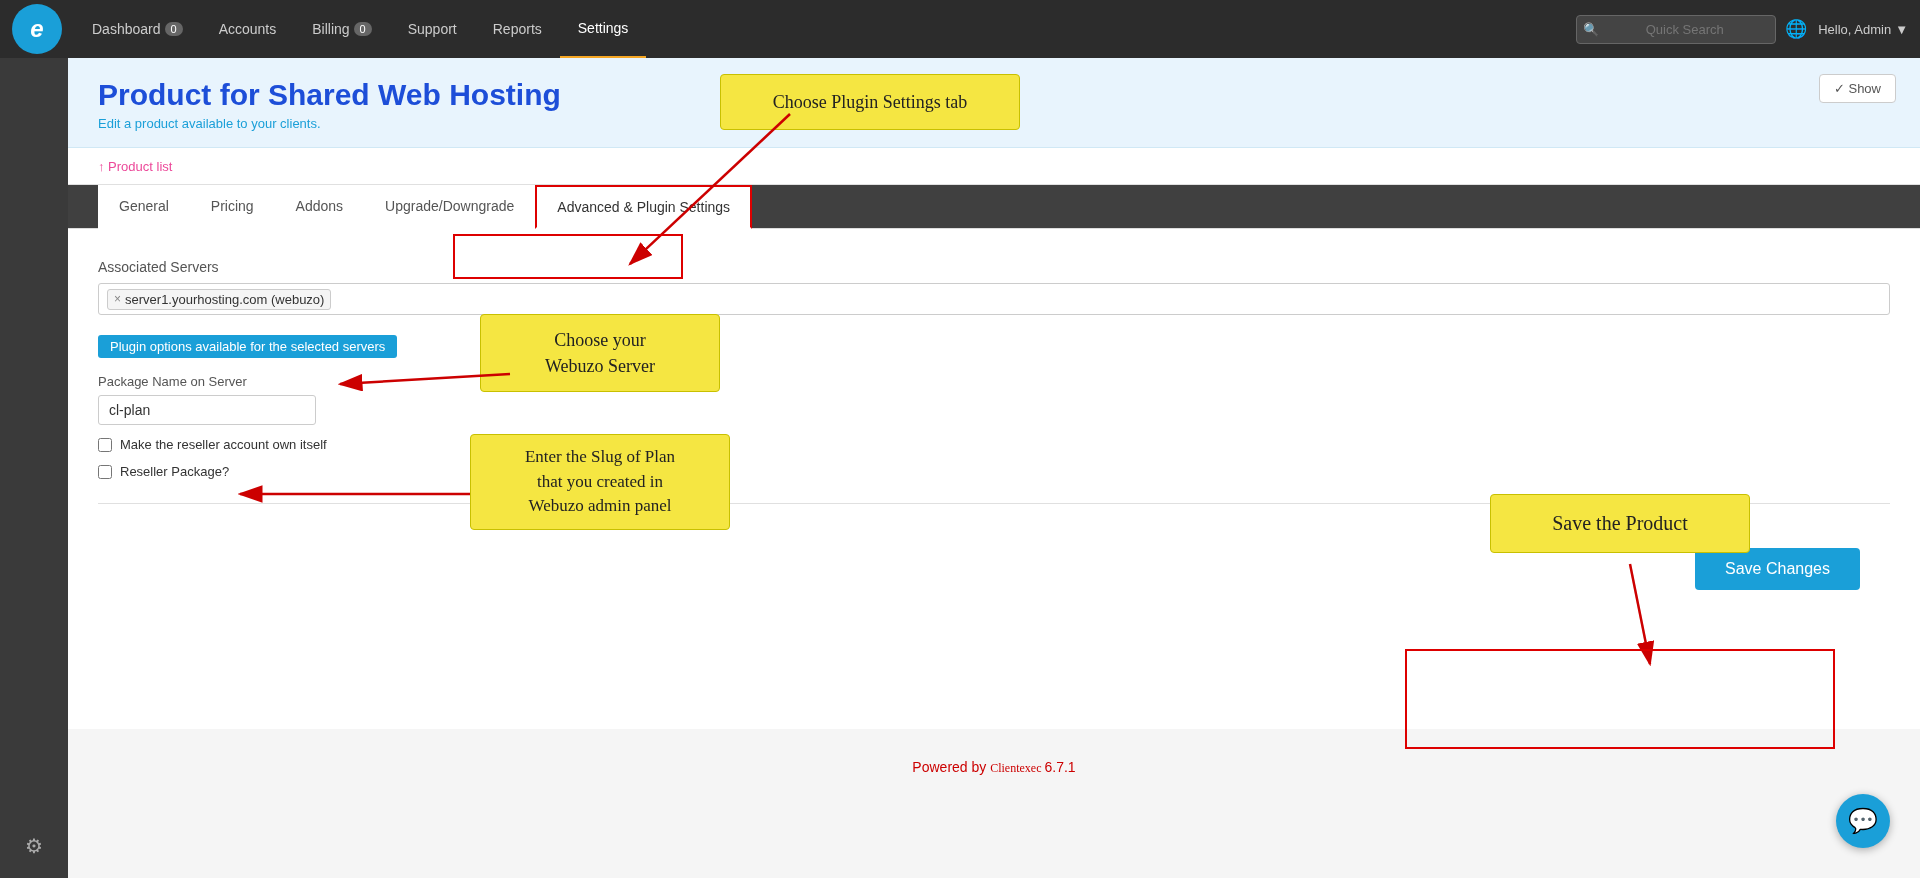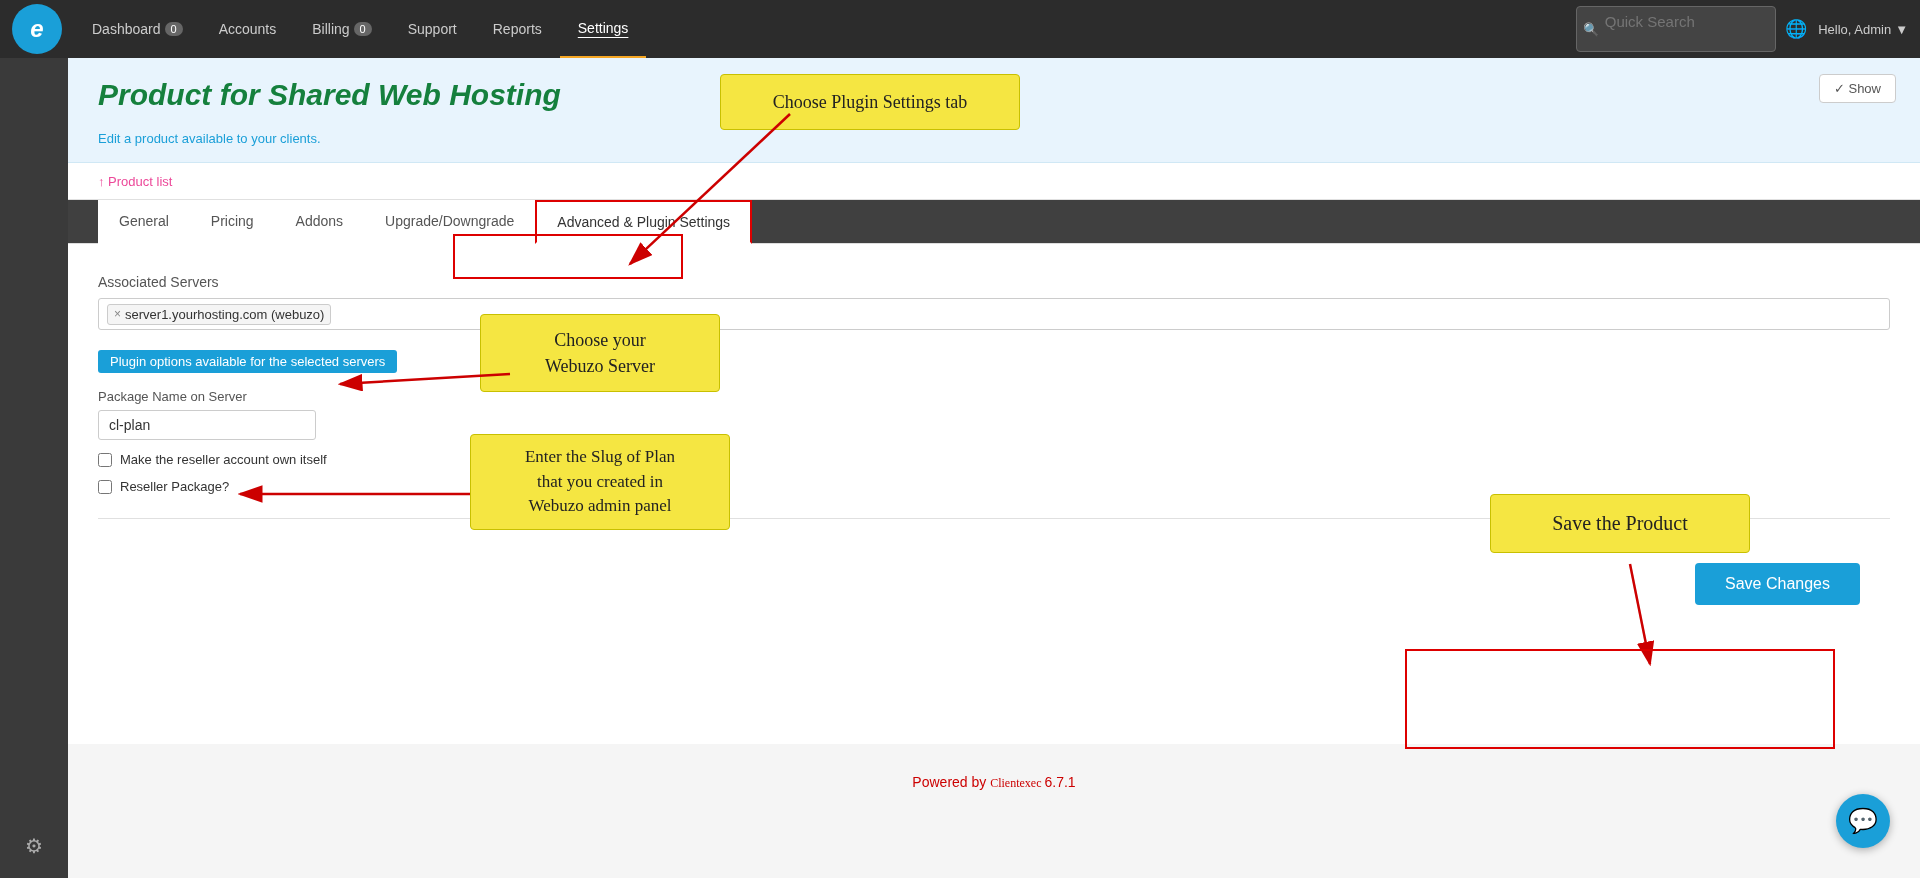--- a/index.html
+++ b/index.html
@@ -73,24 +73,25 @@
     .search-icon-inner {
       position: absolute;
       left: 8px;
       color: #888;
       font-size: 13px;
     }
     .search-input {
       background: #444;
       border: 1px solid #666;
       border-radius: 4px;
-      padding: 6px 10px 21px 28px;
+      padding: 6px 10px 6px 28px;
       color: #aaa;
       width: 200px;
-      font-size: 15px;
+      font-size: 13px;
+      text-align: center;
     }
     .globe-icon {
       color: #aaa;
       font-size: 18px;
       cursor: pointer;
     }
     .admin-dropdown {
       color: #ccc;
       font-size: 13px;
       cursor: pointer;
@@ -128,23 +129,22 @@
     }
     .page-header {
       background: #e8f4fd;
       padding: 20px 30px 16px;
       border-bottom: 1px solid #d0e8f5;
       position: relative;
     }
     .page-title {
       font-size: 30px;
       font-weight: bold;
-      color: #15803d;
-      margin-bottom: 19px;
-      font-style: italic;
+      color: #1d4ed8;
+      margin-bottom: 4px;
     }
     .page-subtitle {
       color: #1a9fd8;
       font-size: 13px;
     }
     .show-btn {
       position: absolute;
       top: 16px;
       right: 24px;
       background: white;
@@ -370,21 +370,21 @@
     <a class="topnav-link">
       <span>Billing</span>
       <span class="topnav-badge">0</span>
     </a>
     <a class="topnav-link">
       <span>Support</span>
     </a>
     <a class="topnav-link">
       <span>Reports</span>
     </a>
-    <a class="topnav-link active" style="color:white;text-decoration:underline;text-underline-offset:4px;">
+    <a class="topnav-link active" style="color:white;text-underline-offset:4px;">
       <span>Settings</span>
     </a>
   </div>
   <div class="topnav-right">
     <div class="search-wrapper">
       <span class="search-icon-inner">🔍</span>
       <input class="search-input" type="text" placeholder="Quick Search" style="">
     </div>
     <span class="globe-icon">🌐</span>
     <div class="admin-dropdown">

